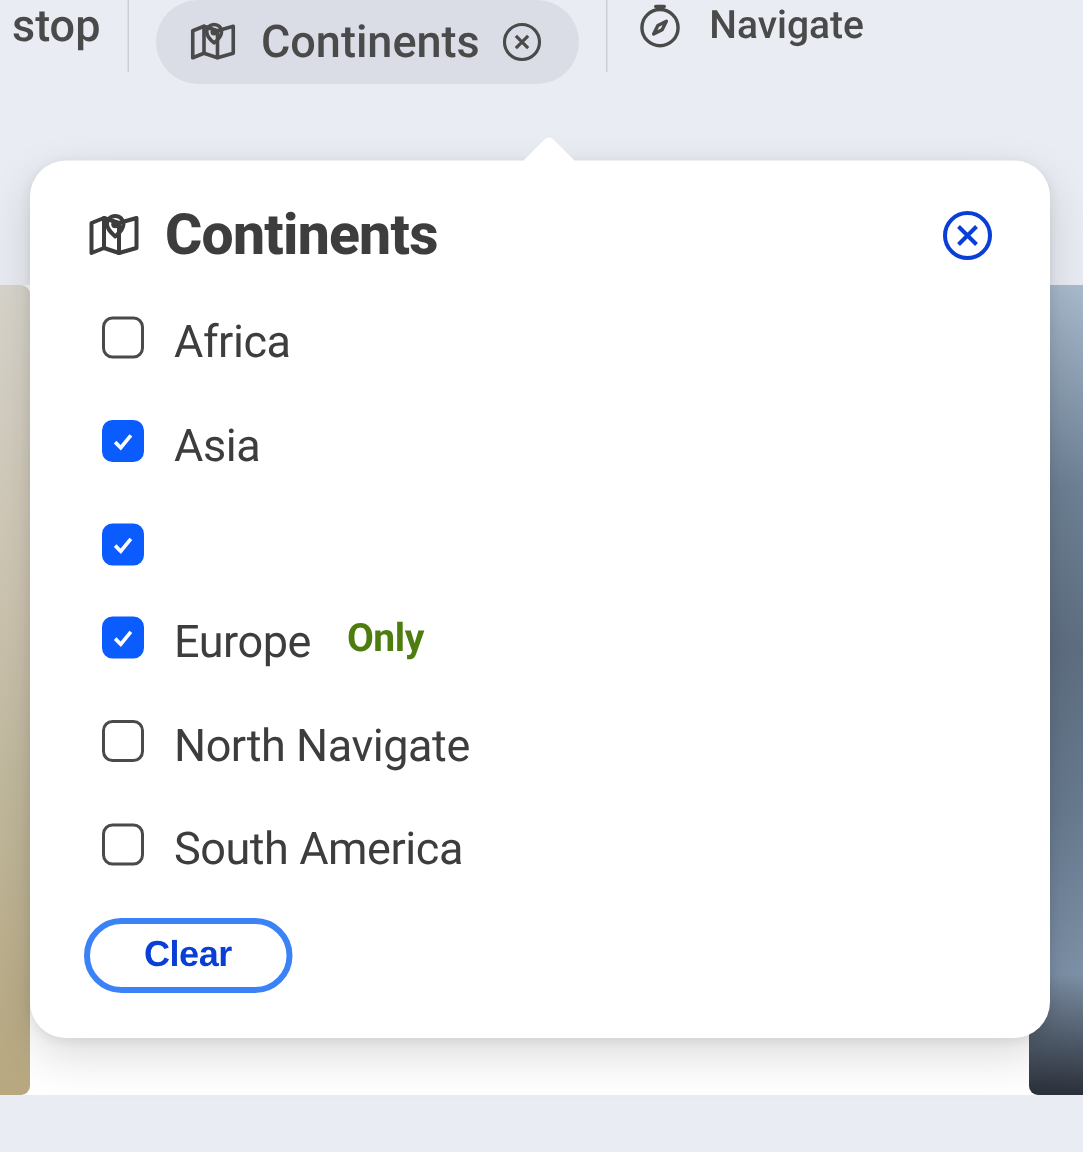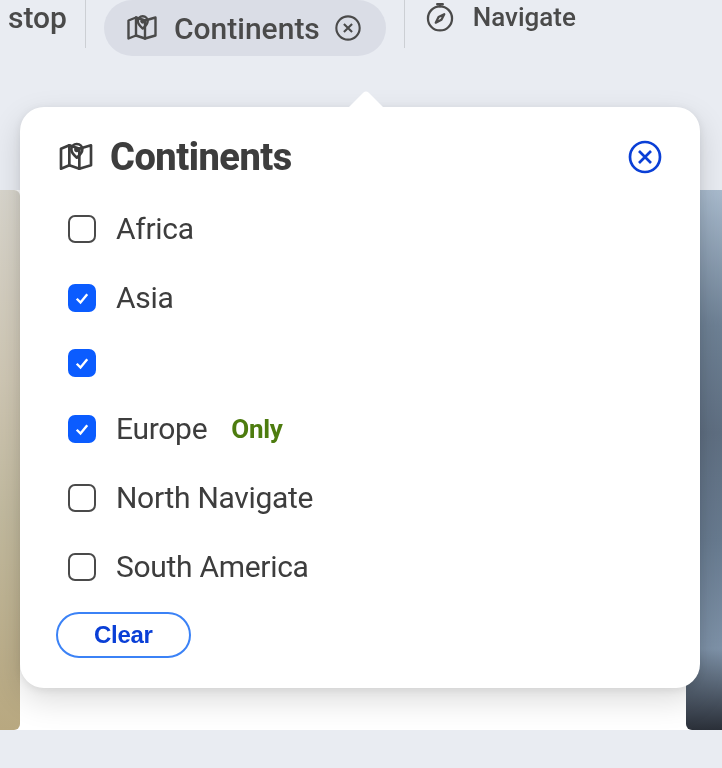--- a/index.html
+++ b/index.html
@@ -135,21 +135,20 @@
   .close-x svg { width: 36px; height: 36px; }
 
   .options {
     display: flex;
     flex-direction: column;
     gap: 6px;
     padding-left: 12px;
   }
   .opt-row {
     display: flex;
-    align-items: center;
     gap: 20px;
     padding: 14px 0;
     font-size: 30px;
     color: #3d3d3d;
     font-weight: 400;
     letter-spacing: -0.3px;
     cursor: pointer;
   }
   .checkbox {
     width: 28px;
@@ -174,21 +173,21 @@
   }
   .only-chip {
     font-size: 26px;
     color: #4d7c0f;
     font-weight: 700;
     margin-left: 4px;
   }
 
   .clear-btn {
     margin-top: 14px;
-    border: 2px solid #3b82f6;
+    border: 4px solid #3b82f6;
     color: #0a3fd6;
     background: #fff;
     font-size: 24px;
     font-weight: 600;
     border-radius: 999px;
     padding: 7px 36px;
     cursor: pointer;
     letter-spacing: -0.3px;
   }
 </style>

